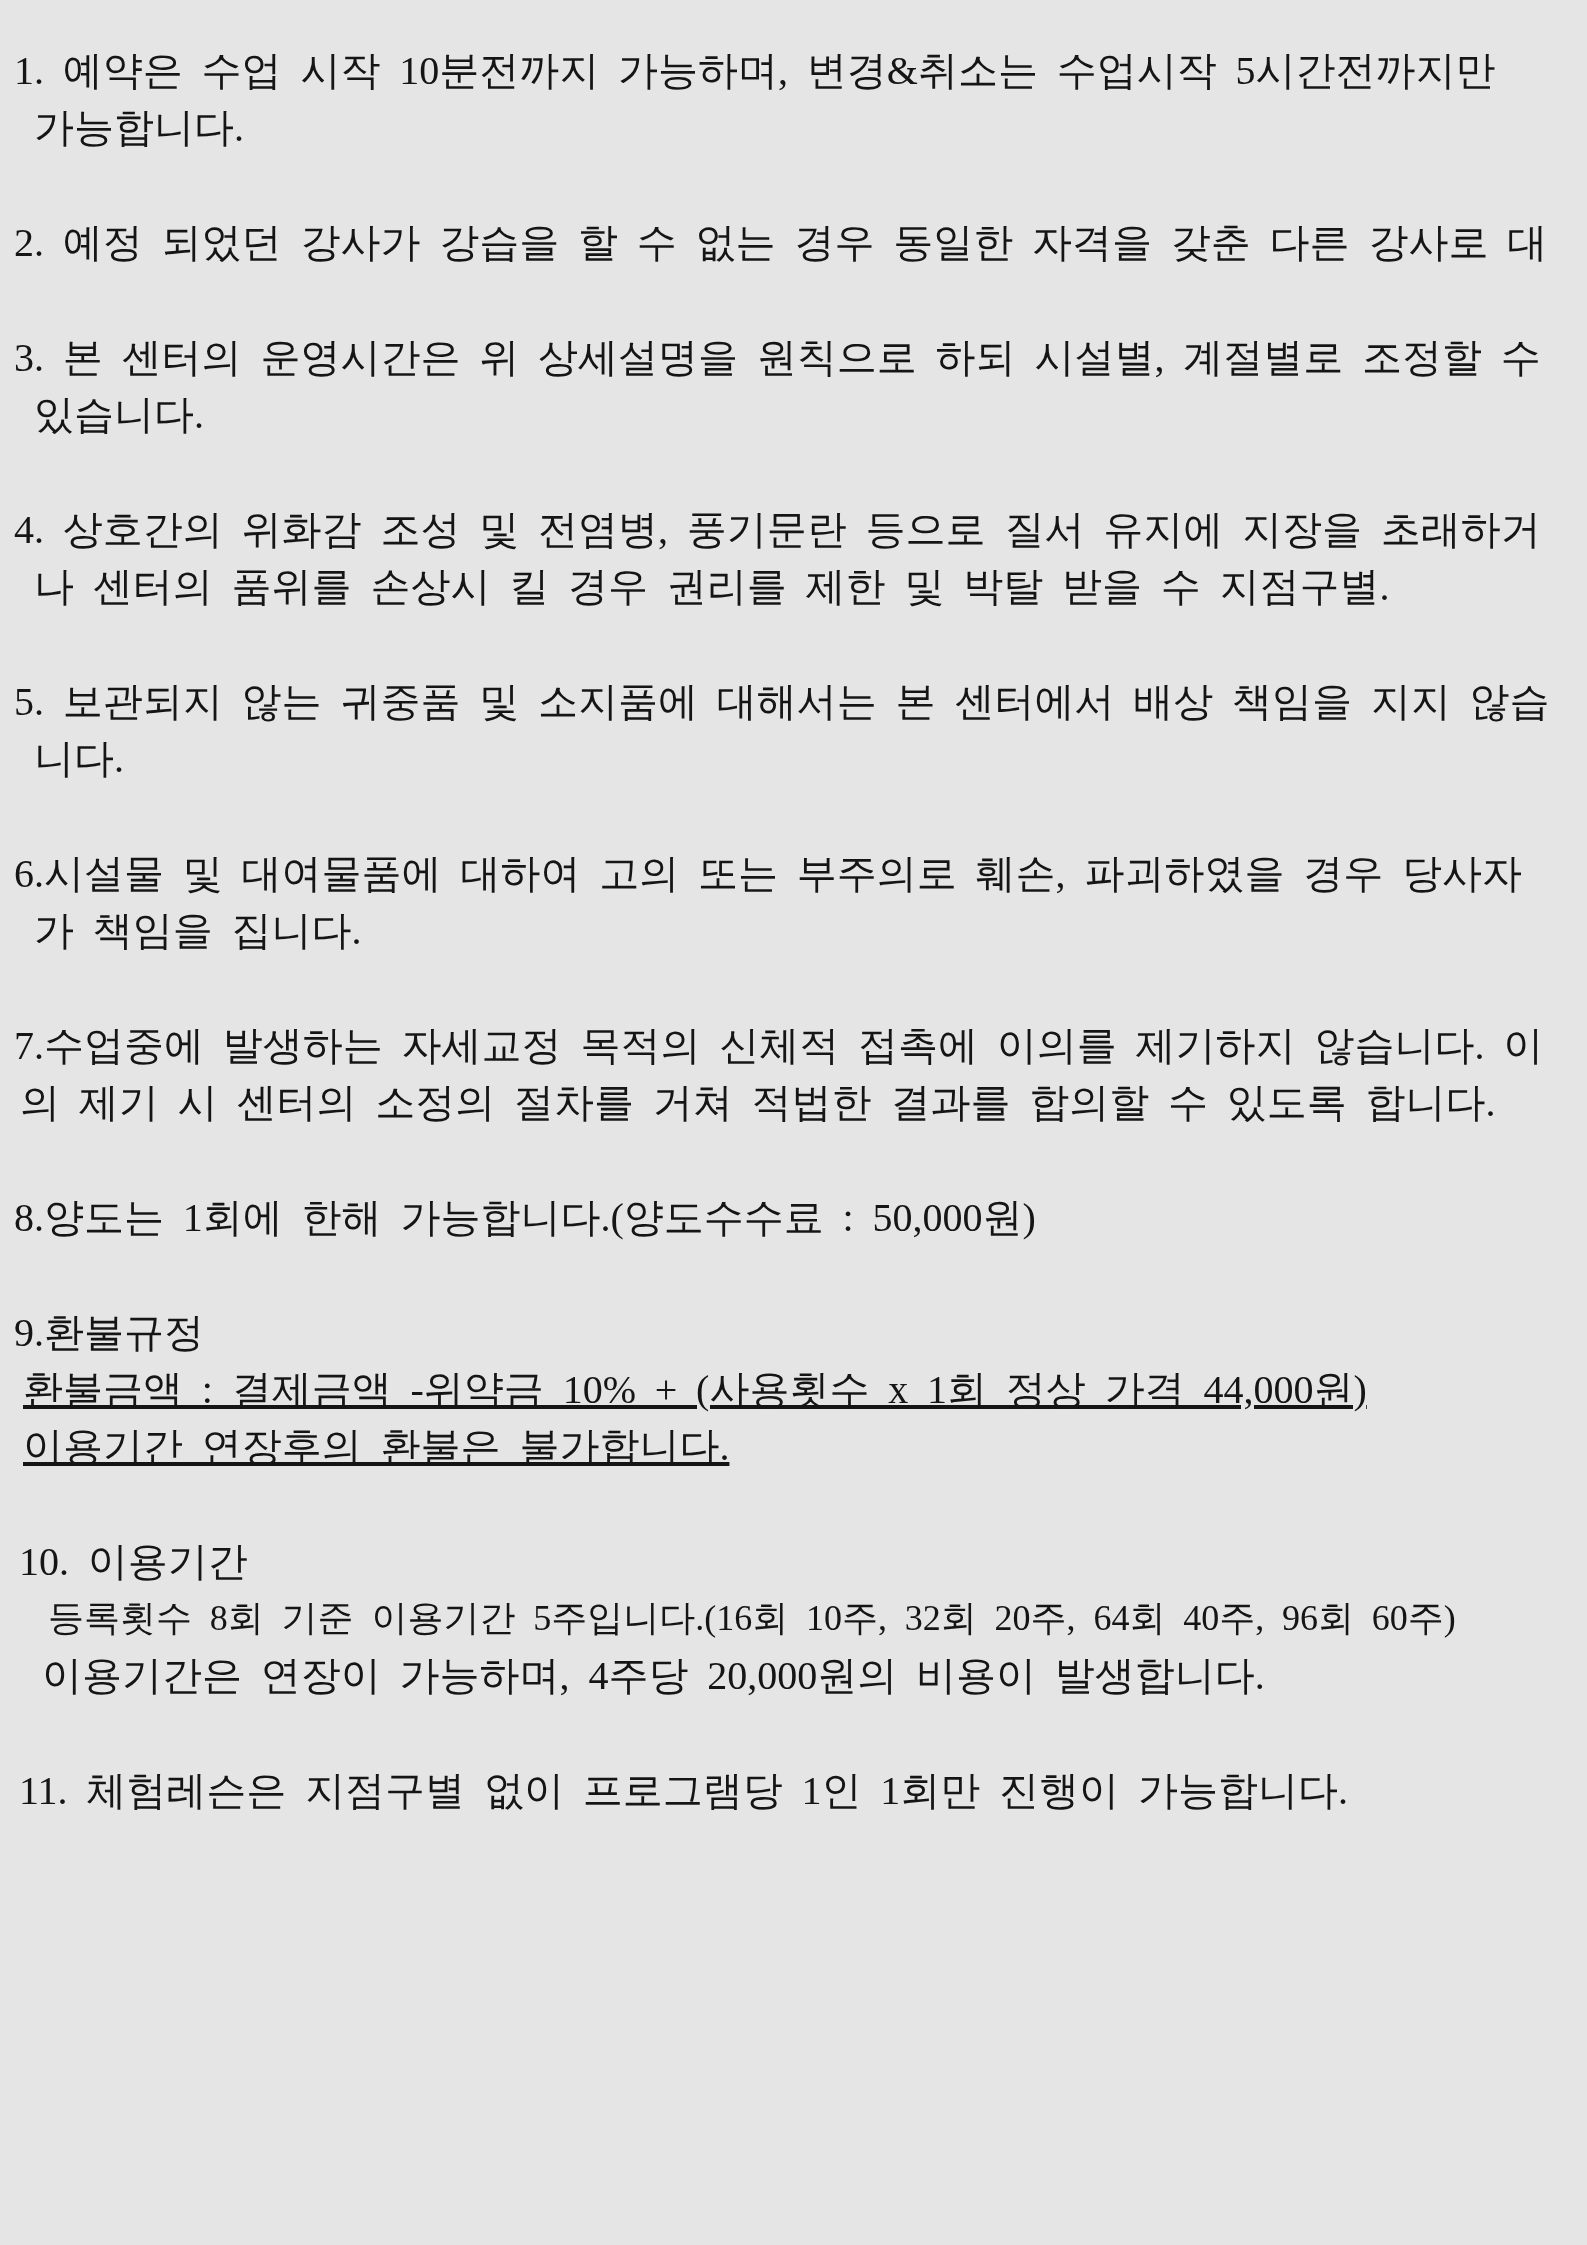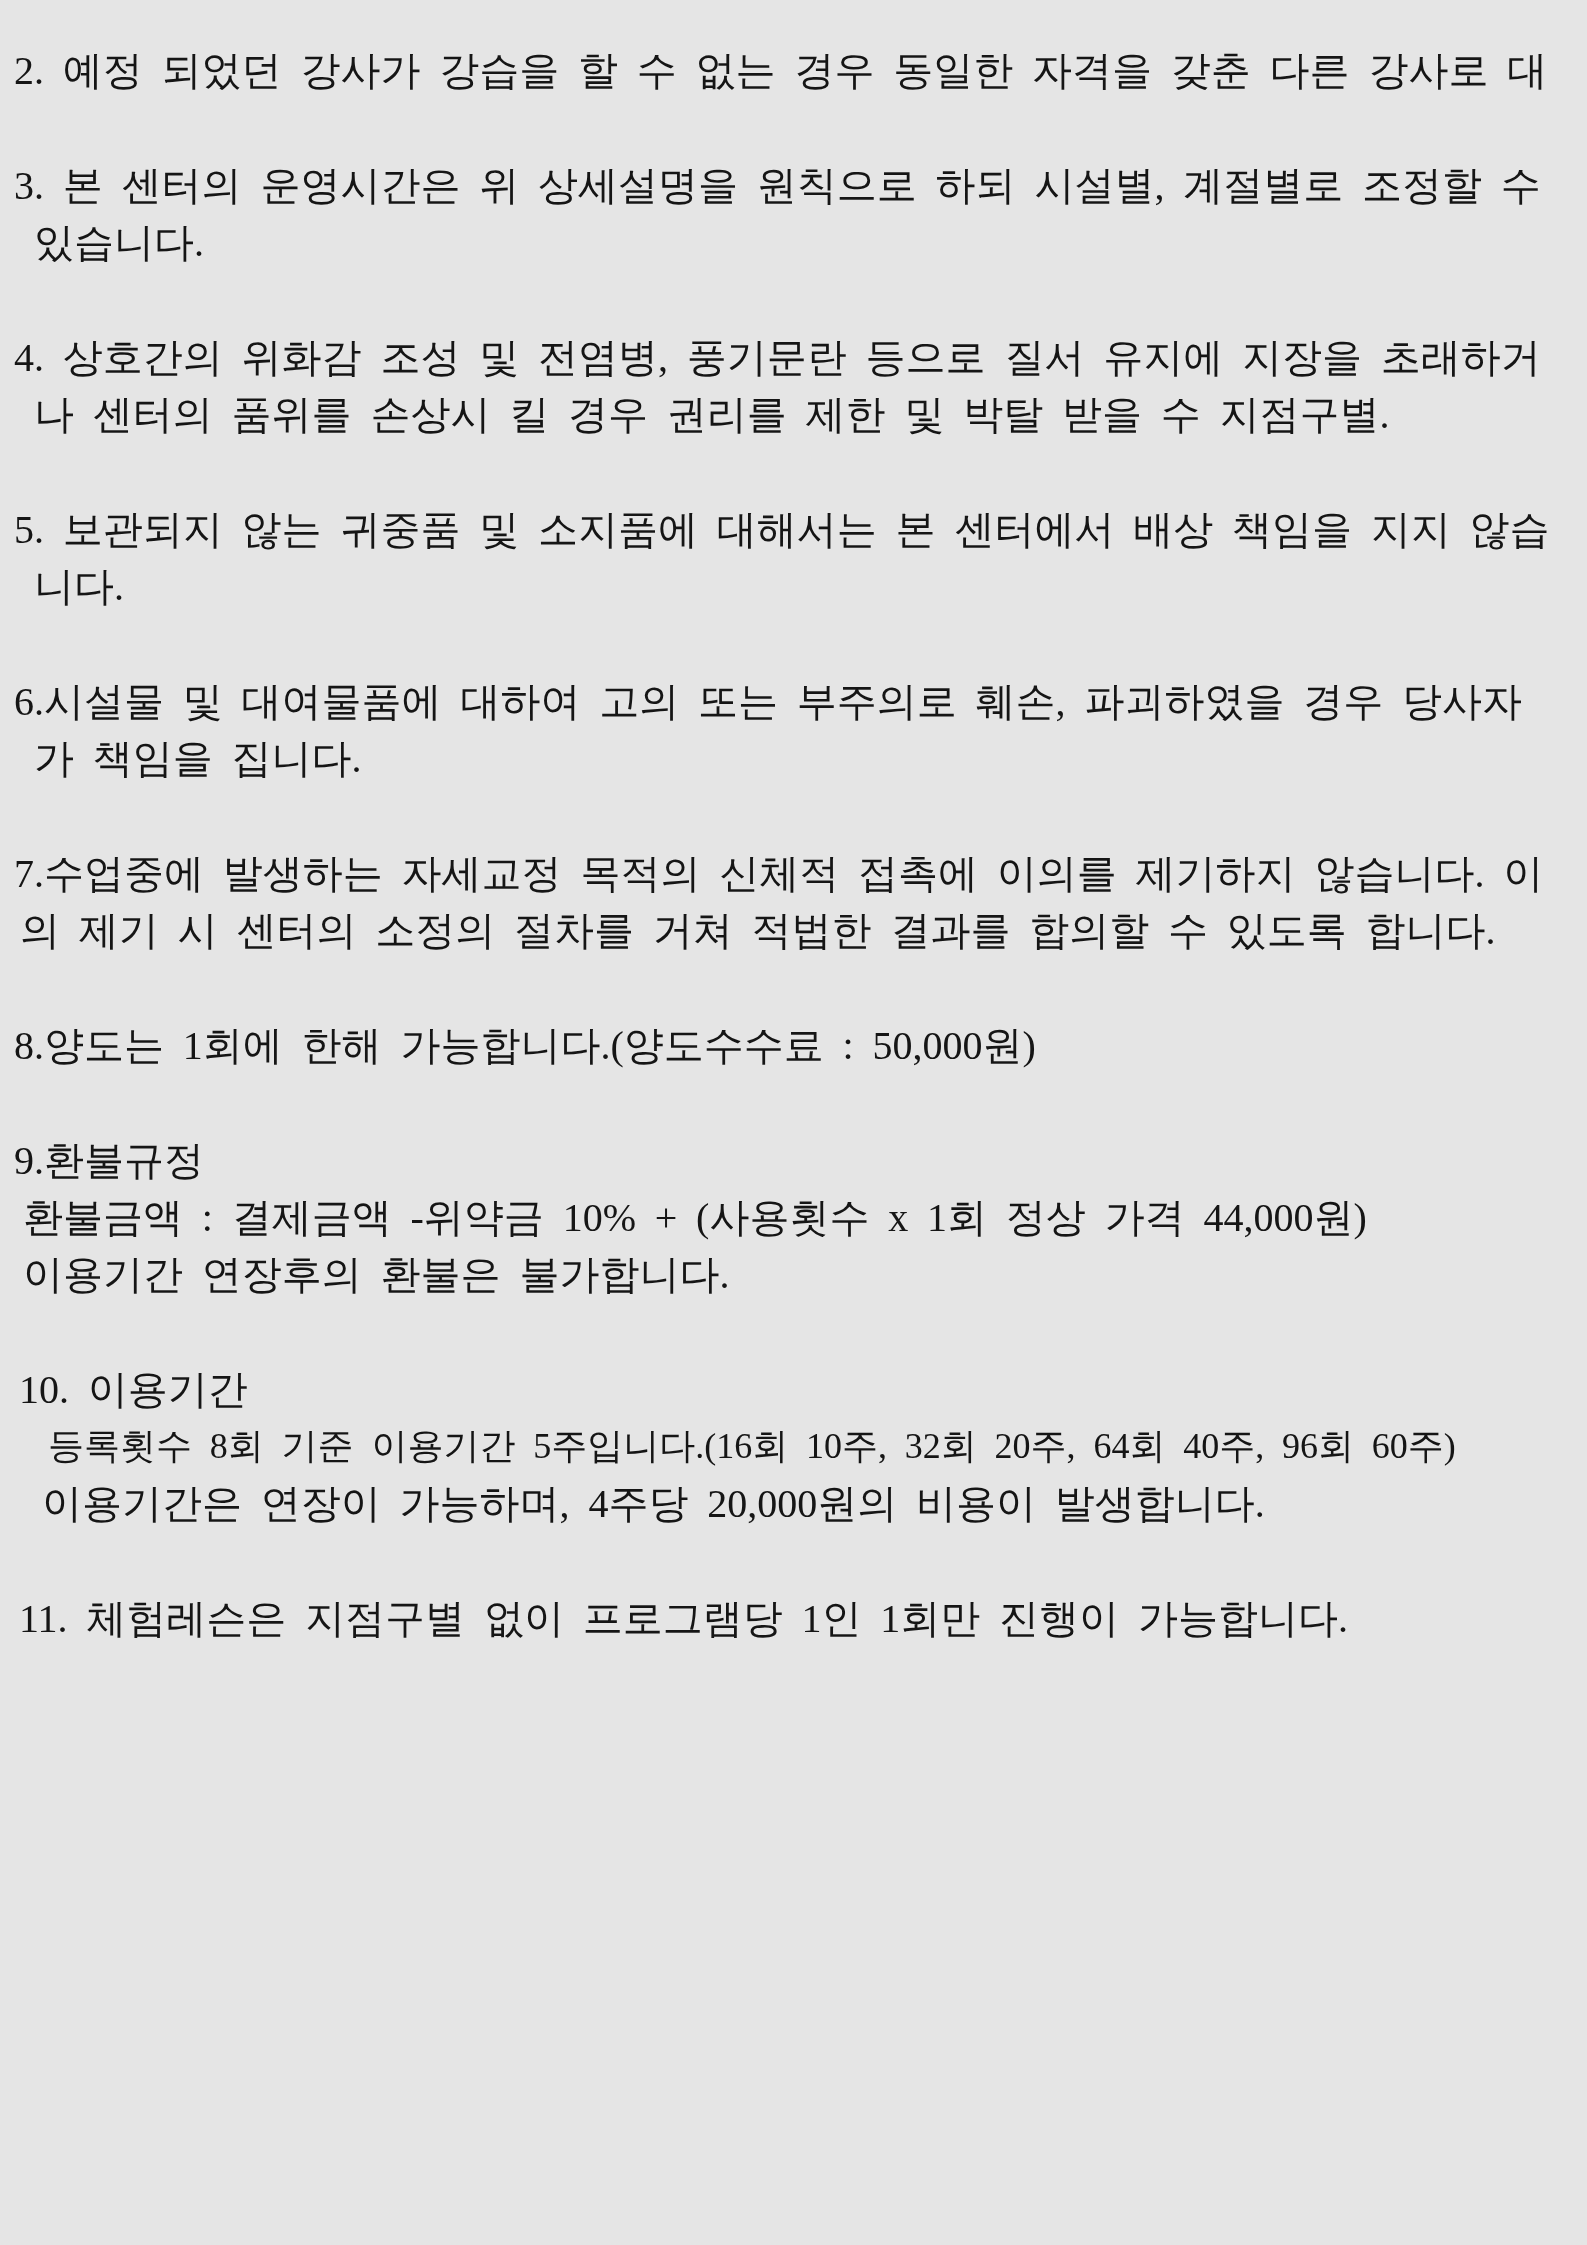--- a/index.html
+++ b/index.html
@@ -27,31 +27,35 @@
     white-space: nowrap;
   }
   
   .num1  { padding-left: 14px; }
   
   .num2  { padding-left: 19px; }
   
   .cont  { padding-left: 34px; }
   .cont7 { padding-left: 20px; }
   
-  .sub9  { padding-left: 23px; }
+  .sub9  { padding-left: 23px; text-decoration: underline; }
   
   .sub10  { padding-left: 48px; }
   .sub10b { padding-left: 42px; }
   .small  { font-size: 36px; }
 </style>
 </head>
 <body>
 
 <div class="terms-doc">
 
+  <div class="rule-item">
+    <div class="line num1">1. 예약은 수업 시작 10분전까지 가능하며, 변경&amp;취소는 수업시작 5시간전까지만</div>
+    <div class="line cont">가능합니다.</div>
+  </div>
 
   <div class="rule-item">
     <div class="line num1">2. 예정 되었던 강사가 강습을 할 수 없는 경우 동일한 자격을 갖춘 다른 강사로 대</div>
   </div>
 
   <div class="rule-item">
     <div class="line num1">3. 본 센터의 운영시간은 위 상세설명을 원칙으로 하되 시설별, 계절별로 조정할 수</div>
     <div class="line cont">있습니다.</div>
   </div>
 

